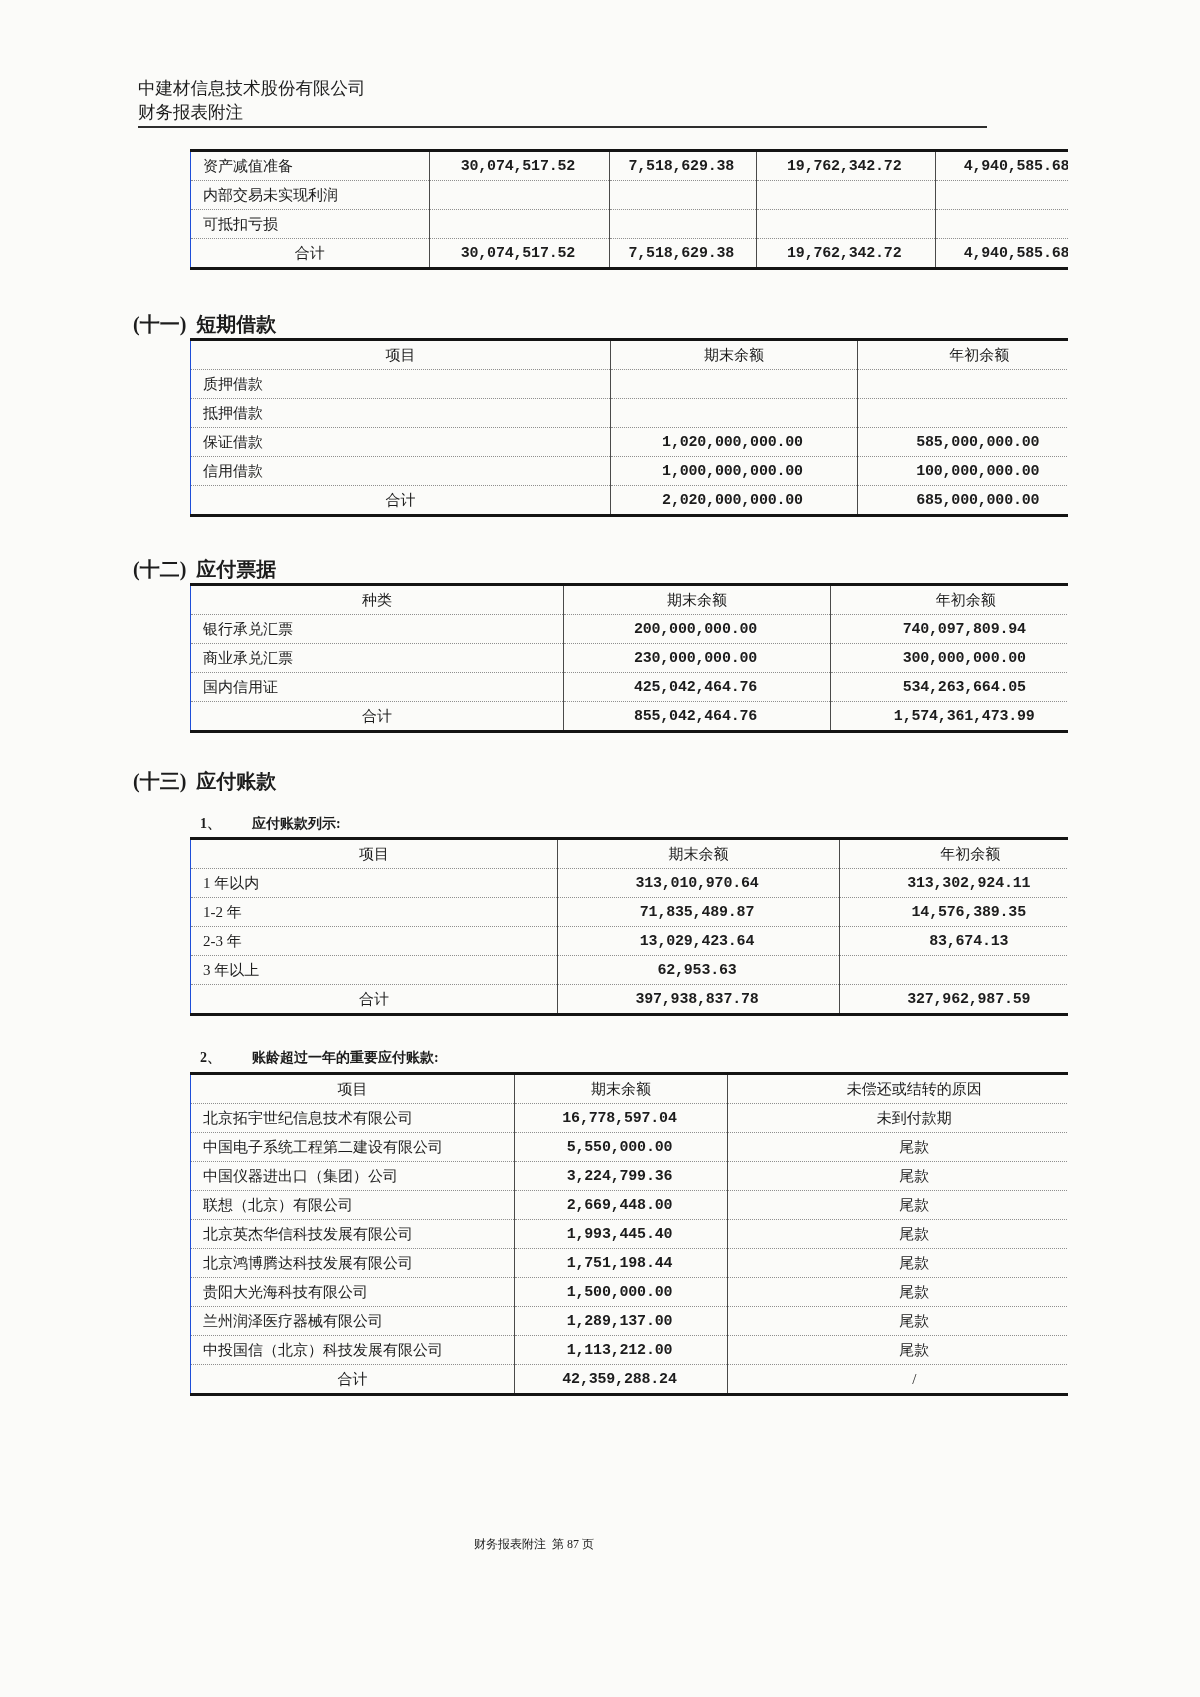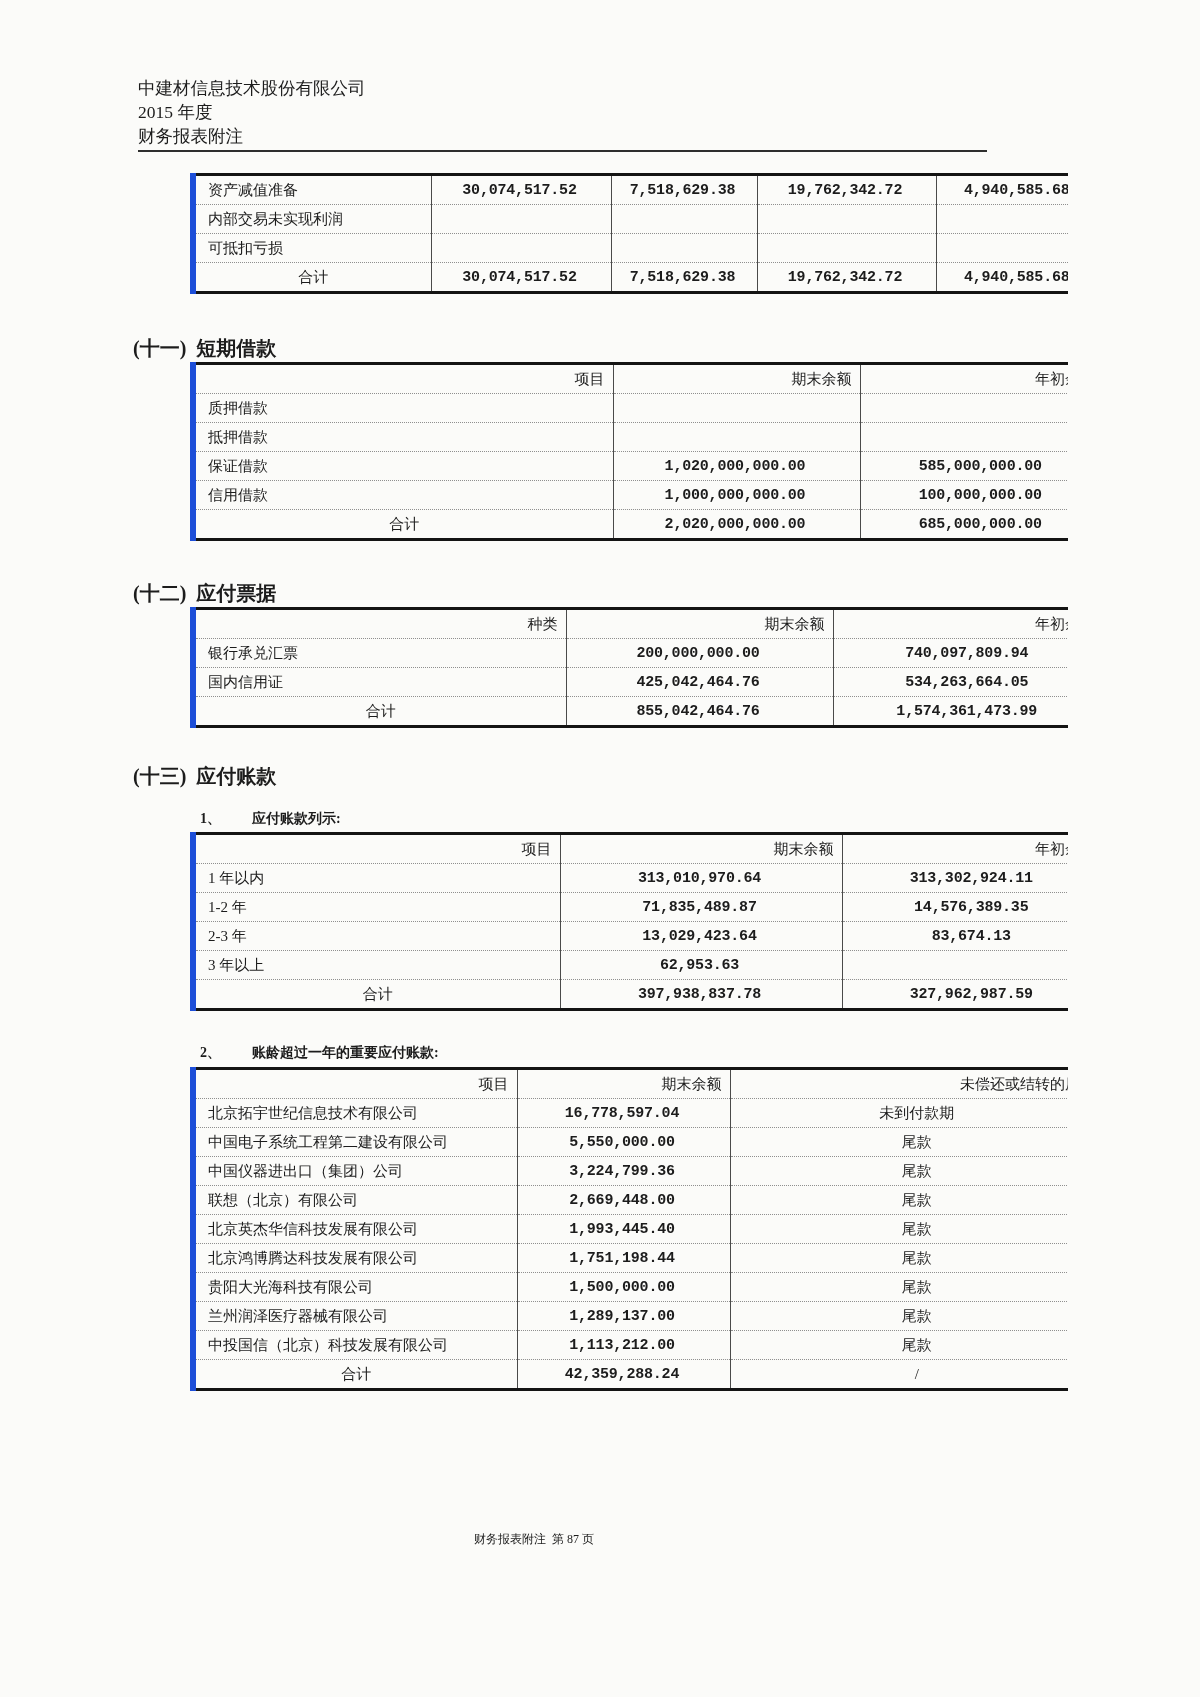--- a/index.html
+++ b/index.html
@@ -26,23 +26,23 @@
   table.t{
     border-collapse:collapse;table-layout:fixed;
     border-top:3px solid #141414;border-bottom:3px solid #141414;
     margin-left:190px;width:910px;
   }
   table.t td{
     height:28px;padding:0 8px;font-size:15px;vertical-align:middle;
     border-bottom:1px dotted #8f8f8f;border-left:1px solid #4a4a4a;
     overflow:hidden;white-space:nowrap;
   }
-  table.t td:first-child{border-left:6px solid #1d4ed8;margin-top:35px;}
+  table.t td:first-child{border-left:1px solid #1d4ed8;margin-top:35px;}
   table.t tr:last-child td{border-bottom:none;}
-  .hd{text-align:right;}
+  .hd{text-align:center;}
   .lbl{text-align:left;padding-left:12px !important;}
   .ctr{text-align:center;}
   .num{
     font-family:Liberation Mono, monospace;
     font-weight:700;font-size:14.5px;text-align:center;letter-spacing:-0.2px;
     padding-right:11px !important;
   }
   .t1{margin-left:195px;width:907px;margin-top:21px;}
   .t2{margin-top:2px;}
   .t3{margin-top:2px;}
@@ -59,21 +59,20 @@
   
   .page-footer{margin-top:140px;text-align:center;font-size:12px;white-space:pre;}
 </style>
 </head>
 <body>
 
 <div class="page">
 
   <div class="doc-header">
     <div>中建材信息技术股份有限公司</div>
-    <div>2015 年度</div>
     <div>财务报表附注</div>
   </div>
   <div class="header-rule"></div>
 
   <table class="t t1">
     <colgroup>
         <col style="width:238px">
         <col style="width:180px">
         <col style="width:146px">
         <col style="width:179px">
@@ -168,20 +167,25 @@
       <td class="hd">种类</td>
       <td class="hd">期末余额</td>
       <td class="hd">年初余额</td>
     </tr>
     <tr>
       <td class="lbl">银行承兑汇票</td>
       <td class="num">200,000,000.00</td>
       <td class="num">740,097,809.94</td>
     </tr>
     <tr>
+      <td class="lbl">商业承兑汇票</td>
+      <td class="num">230,000,000.00</td>
+      <td class="num">300,000,000.00</td>
+    </tr>
+    <tr>
       <td class="lbl">国内信用证</td>
       <td class="num">425,042,464.76</td>
       <td class="num">534,263,664.05</td>
     </tr>
     <tr>
       <td class="ctr">合计</td>
       <td class="num">855,042,464.76</td>
       <td class="num">1,574,361,473.99</td>
     </tr>
   </tbody>

